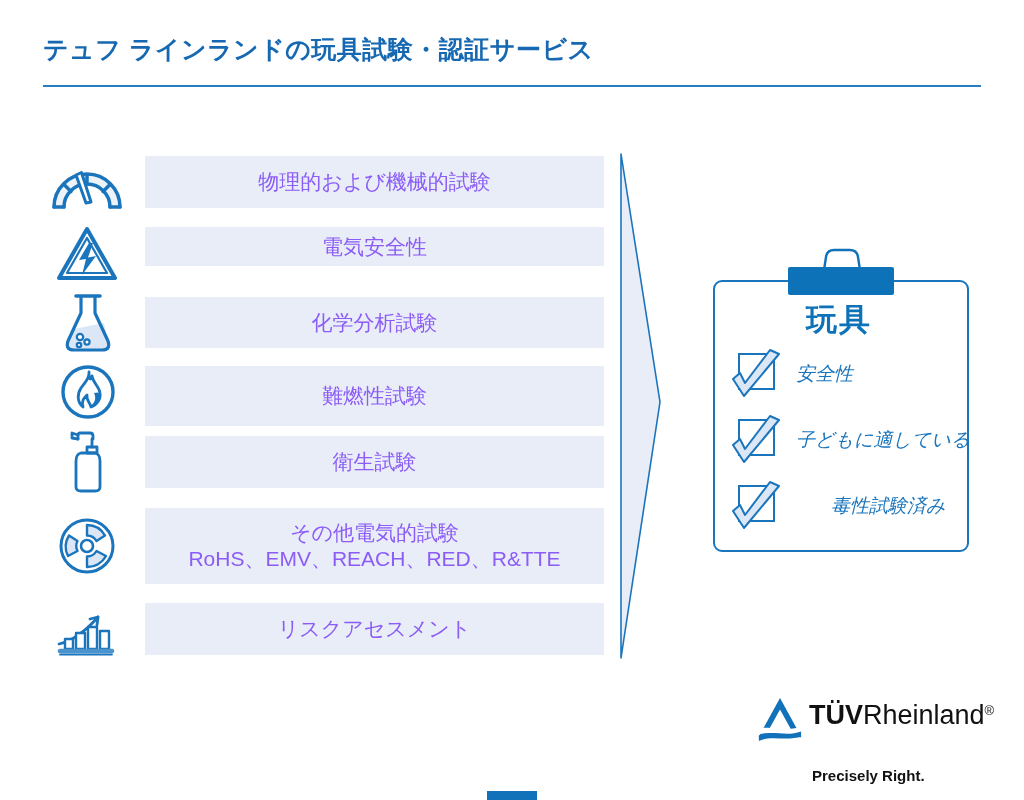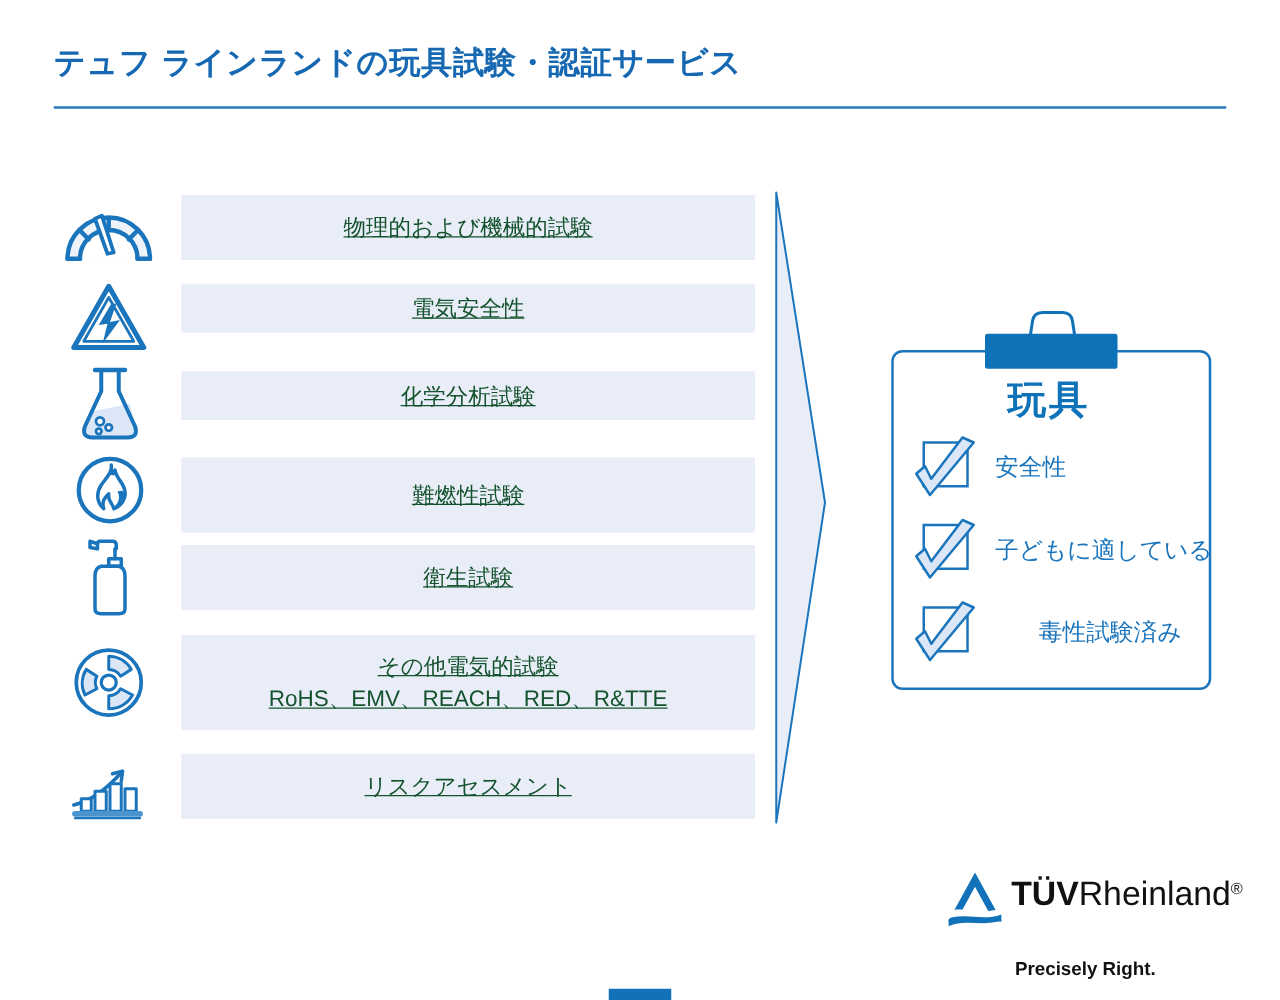--- a/index.html
+++ b/index.html
@@ -10,39 +10,39 @@
   .title{
     position:absolute;left:43px;top:33px;font-size:25px;font-weight:bold;color:#1568b1;
     letter-spacing:0.5px;
   }
   .divider{
     position:absolute;left:43px;top:85px;width:938px;border-top:2px solid #2a7cc0;
   }
   .svc-box{
     position:absolute;left:145px;width:459px;background:#e9edf8;
     display:flex;flex-direction:column;align-items:center;justify-content:center;
-    color:#14532d;font-size:18px;line-height:26px;text-align:center;text-decoration:underline;
+    color:#8b5cf6;font-size:21px;line-height:26px;text-align:center;
   }
   .svc-icon{position:absolute;}
   .arrow-wrap{position:absolute;left:620px;top:152px;}
   .clipboard{
     position:absolute;left:713px;top:280px;width:252px;height:268px;
     background:#ffffff;border:2px solid #1b75bc;border-radius:9px;
   }
   .clip-handle{position:absolute;left:819px;top:247px;}
   .clip-bar{
     position:absolute;left:788px;top:267px;width:106px;height:28px;background:#0e72b8;
     border-radius:2px;
   }
   .clip-title{
     position:absolute;left:713px;top:299px;width:252px;text-align:center;
     font-size:31px;font-weight:bold;color:#0e72b8;letter-spacing:2px;
   }
   .check-row{
-    position:absolute;left:731px;height:52px;display:flex;align-items:center;gap:13px;
+    position:absolute;left:731px;height:52px;display:flex;align-items:center;gap:13px;font-style:italic;
   }
   .check-row .lbl{color:#1b75bc;font-size:19px;white-space:nowrap;}
   .logo{position:absolute;left:757px;top:694px;}
   .logo-mark{position:absolute;left:0;top:2px;}
   .logo-text{
     position:absolute;left:52px;top:6px;font-size:27px;color:#111111;white-space:nowrap;
   }
   .logo-text .tuv{font-weight:bold;}
   .logo-text .reg{font-size:13px;vertical-align:9px;}
   .logo-tagline{
@@ -93,21 +93,21 @@
   <div class="svc-icon" style="left:60px;top:292px;">
     <svg width="56" height="62" viewBox="0 0 56 62" fill="none" stroke="#1b75bc" stroke-width="3.2" stroke-linecap="round" stroke-linejoin="round">
       <path d="M14 37 L44 31 L48 50 Q50 58 42 58 L13 58 Q5 58 7 50 Z" fill="#dbe7f6" stroke="none"></path>
       <path d="M21 5 L21 21 L8 49 Q5 58 14 58 L42 58 Q51 58 48 49 L35 21 L35 5" fill="none"></path>
       <path d="M16 4 L40 4" stroke-width="3.6"></path>
       <circle cx="20" cy="45" r="3.2" fill="#ffffff" stroke-width="2.2"></circle>
       <circle cx="27" cy="50" r="2.6" fill="#ffffff" stroke-width="2.2"></circle>
       <circle cx="19" cy="53" r="2.2" fill="#ffffff" stroke-width="2.2"></circle>
     </svg>
   </div>
-  <div class="svc-box" style="top:297px;height:39px;text-align:center;">
+  <div class="svc-box" style="top:297px;height:51px;text-align:center;">
     <span>化学分析試験</span>
   </div>
 
   <div class="svc-icon" style="left:60px;top:364px;">
     <svg width="56" height="56" viewBox="0 0 56 56" fill="none" stroke="#1b75bc" stroke-linecap="round" stroke-linejoin="round">
       <circle cx="28" cy="28" r="25" stroke-width="3.4"></circle>
       <path d="M29 8 C30 14 25 18 21 24 C17 30 17 38 23 43 C21 37 24 34 27 31 C26 37 30 38 31 43 C37 41 41 35 40 29 C39 22 33 19 32 12 C31 16 29 17 29 8 Z" stroke-width="2.8"></path>
       <path d="M34 29 C37 35 34 40 30 42 C36 42 40 38 40 32 C40 30.5 39 29.5 38 28.5 Z" fill="#1b75bc" stroke="none"></path>
     </svg>
   </div>

